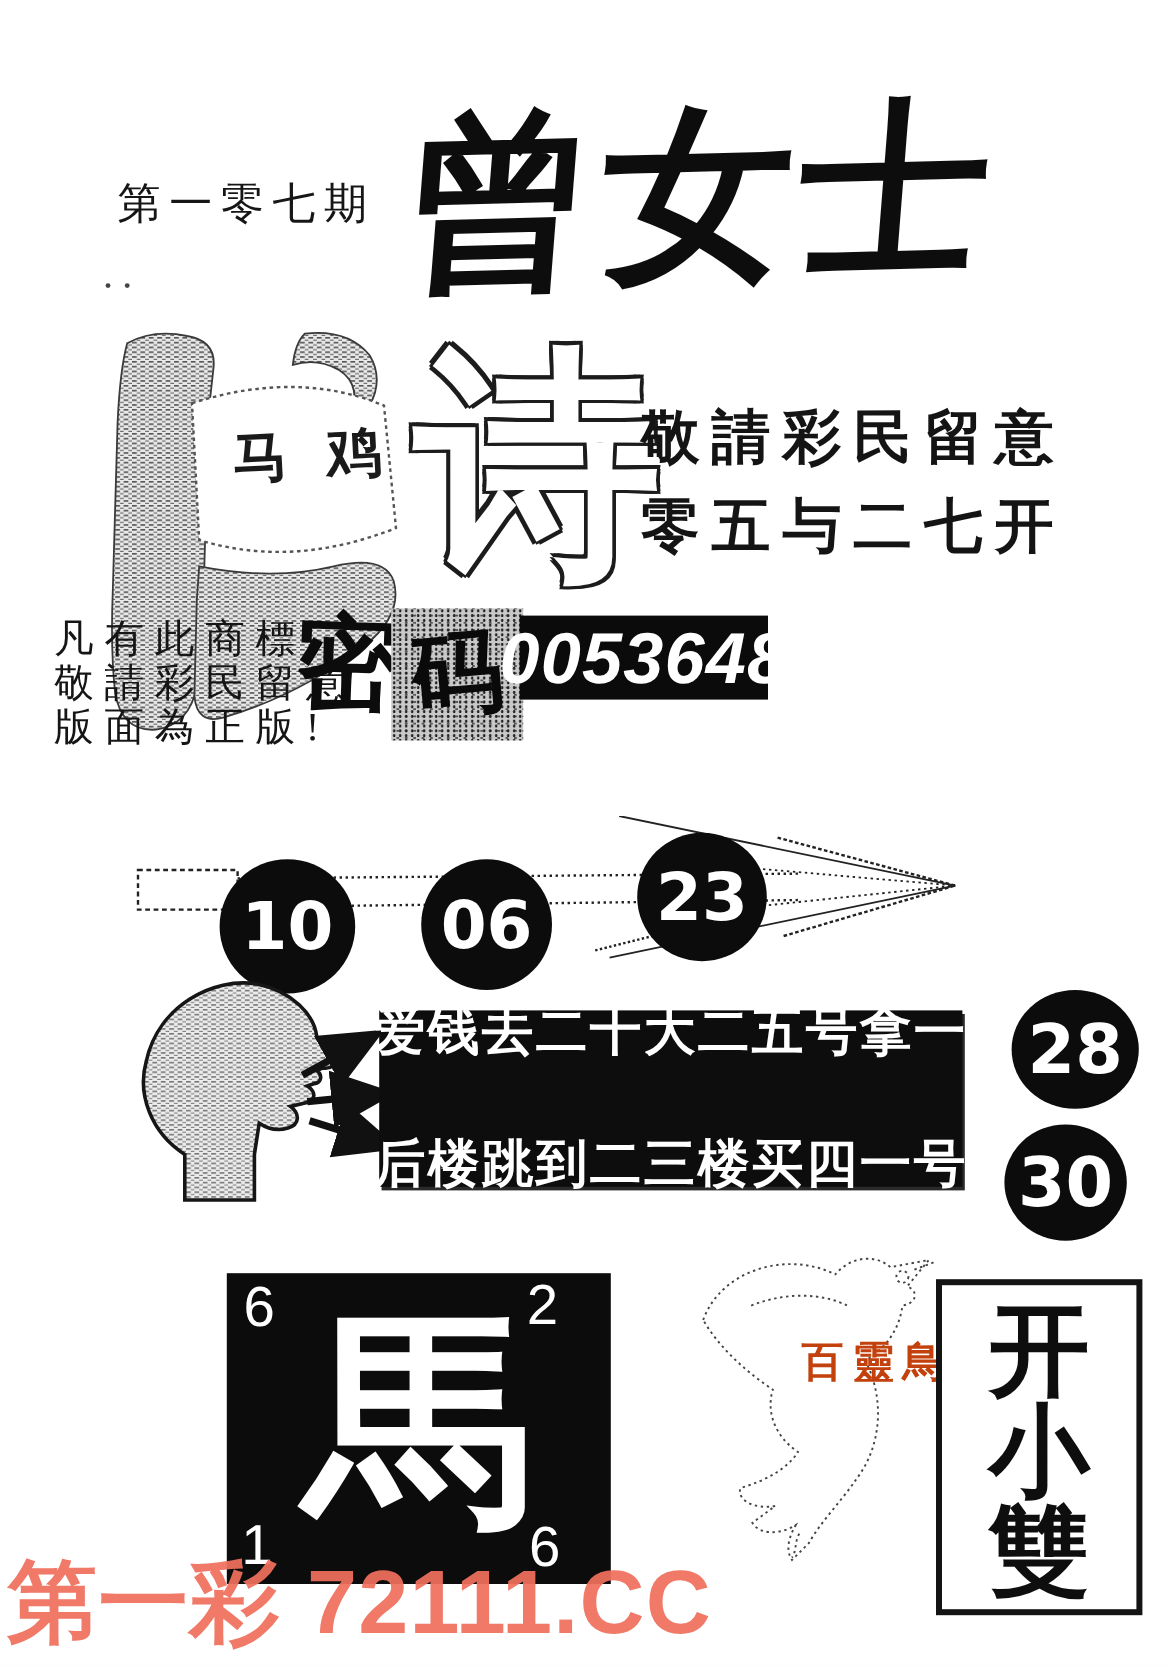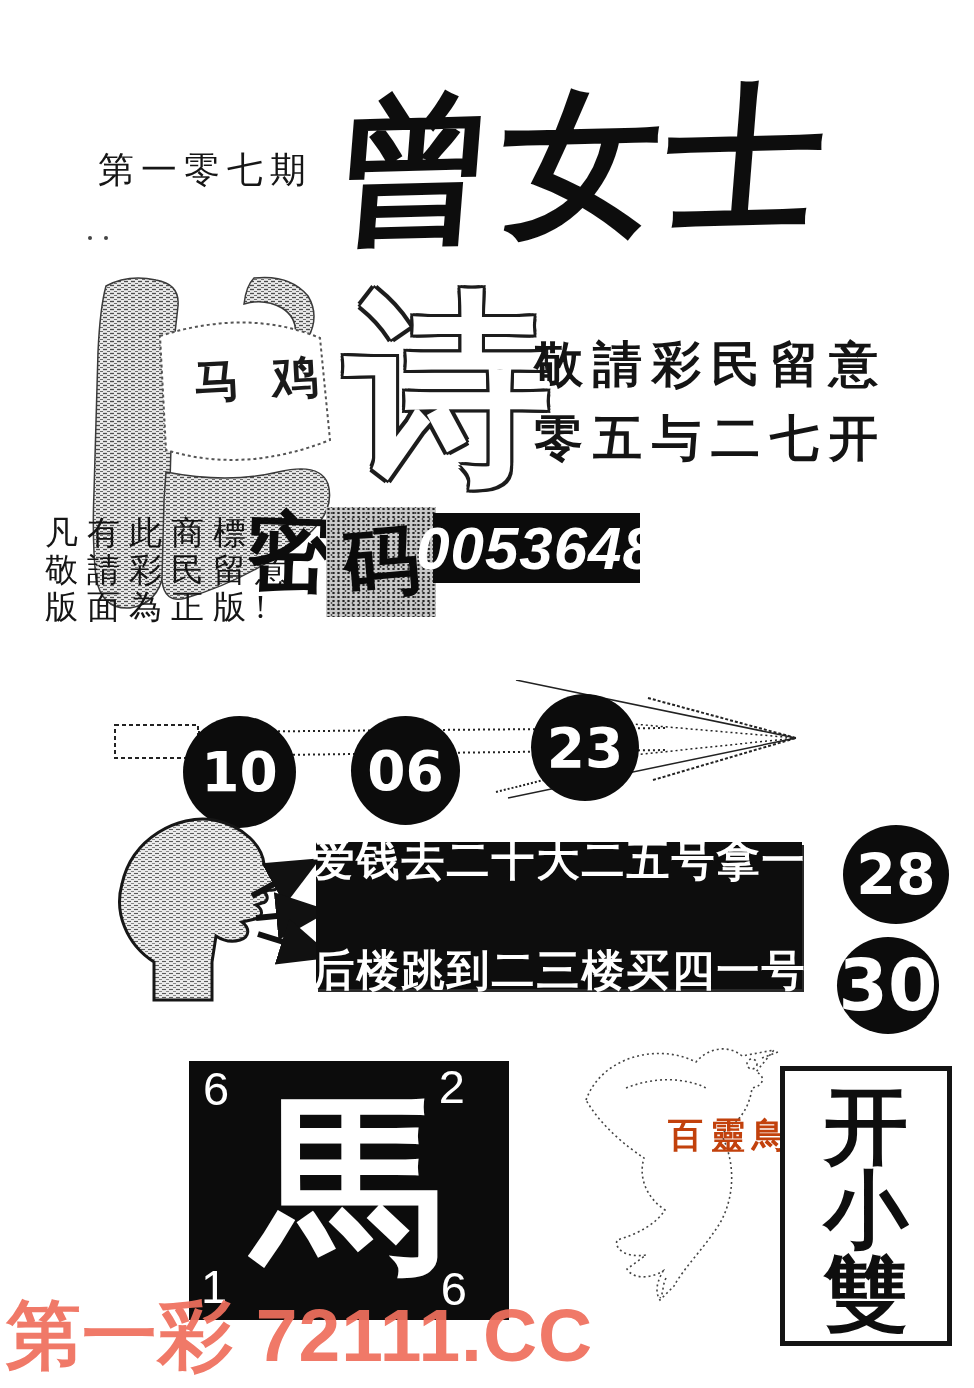--- a/index.html
+++ b/index.html
@@ -75,21 +75,21 @@
   .num-circle {
     position:absolute; background:#0c0c0c; border-radius:50%;
     display:flex; align-items:center; justify-content:center;
     color:#fff; font-weight:700; font-family:"DejaVu Sans", sans-serif;margin-top:16px;
   }
   .c10 { left:183px; top:700px; width:113px; height:112px; font-size:55px; }
   .c06 { left:351px; top:700px; width:109px; height:109px; font-size:55px;text-align:center; }
   .c23 { left:531px; top:678px; width:108px; height:107px; font-size:55px; }
   .c32 { left:837px; top:681px; width:108px; height:100px; font-size:57px; }
   .c28 { left:843px; top:809px; width:106px; height:99px;  font-size:57px; }
-  .c30 { left:837px; top:921px; width:102px; height:97px;  font-size:71px; }
+  .c30 { left:837px; top:921px; width:102px; height:97px;  font-size:57px; }
 
   .head-svg { left:92px; top:804px; width:250px; height:200px; }
   .message-box {
     left:316px; top:842px; width:486px; height:147px; background:#0d0d0d;
     display:flex; flex-direction:column; align-items:center; justify-content:center;
     box-shadow:2px 3px 0 #2a2a2a;
     gap:47px;
   }
   .message-line {
     color:#fff; font-size:43px; line-height:63px; font-weight:700;

